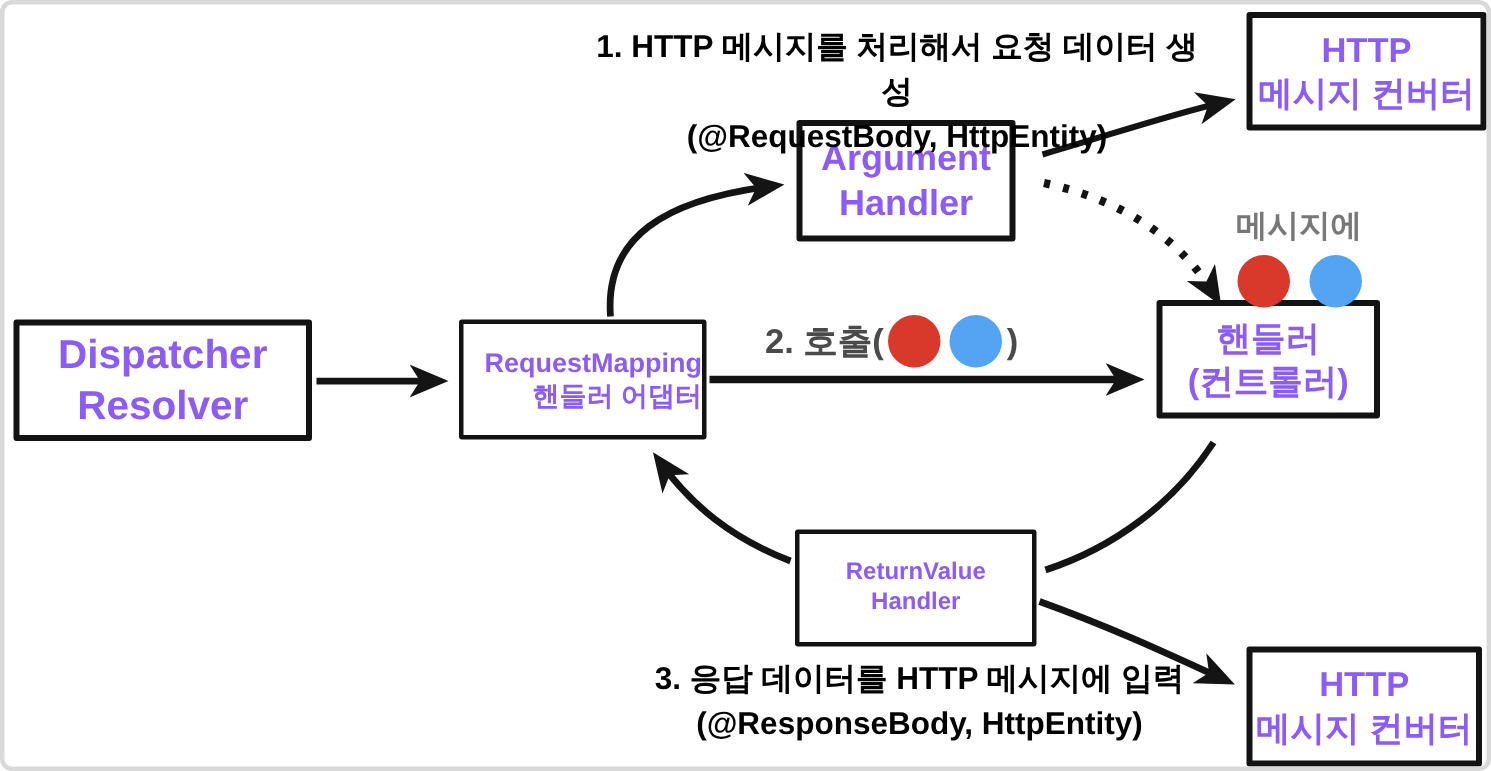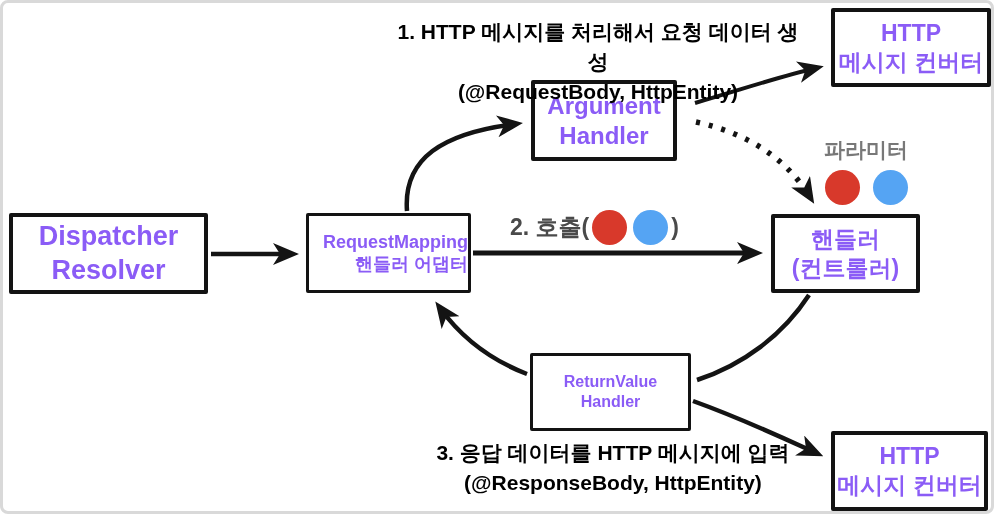--- a/index.html
+++ b/index.html
@@ -87,21 +87,21 @@
   <div class="box" style="left:528px;top:77px;width:146px;height:81px;font-size:24px;">
     <span class="bl">Argument</span>
     <span class="bl">Handler</span>
   </div>
 
   <div class="box" style="left:828px;top:5px;width:160px;height:79px;font-size:23px;">
     <span class="bl">HTTP</span>
     <span class="bl">메시지 컨버터</span>
   </div>
 
-  <div class="box" style="left:768px;top:211px;width:149px;height:79px;font-size:23px;">
+  <div class="box" style="left:768px;top:197px;width:149px;height:79px;font-size:23px;">
     <span class="bl">핸들러</span>
     <span class="bl">(컨트롤러)</span>
   </div>
 
   <div class="box" style="left:527px;top:350px;width:161px;height:78px;font-size:16px;border-width:3.5px;">
     <span class="bl">ReturnValue</span>
     <span class="bl">Handler</span>
   </div>
 
   <div class="box" style="left:828px;top:428px;width:157px;height:80px;font-size:23px;">
@@ -114,21 +114,21 @@
     <div>(@RequestBody, HttpEntity)</div>
   </div>
 
   <div class="lbl" id="step2" style="left:507px;top:207px;">
     <span>2. 호출(</span>
     <span class="dot" style="background-color: rgb(216, 57, 43);"></span>
     <span class="dot" style="background-color: rgb(85, 164, 243);"></span>
     <span>)</span>
   </div>
 
-  <div class="lbl gray center" style="left:808px;top:133px;width:110px;font-size:21px;color:#787878;">파라미터</div>
+  <div class="lbl gray center" style="left:808px;top:133px;width:110px;font-size:21px;color:#787878;">메시지에</div>
   <div id="param-dots" style="left:822px;top:167px;">
     <span class="dot" style="background-color: rgb(216, 57, 43);"></span>
     <span class="dot" style="background-color: rgb(85, 164, 243);"></span>
   </div>
 
   <div class="lbl gray center" style="left:405px;top:435px;width:410px;font-size:21px;line-height:30px;">
     <div>3. 응답 데이터를 HTTP 메시지에 입력</div>
     <div>(@ResponseBody, HttpEntity)</div>
   </div>
 

